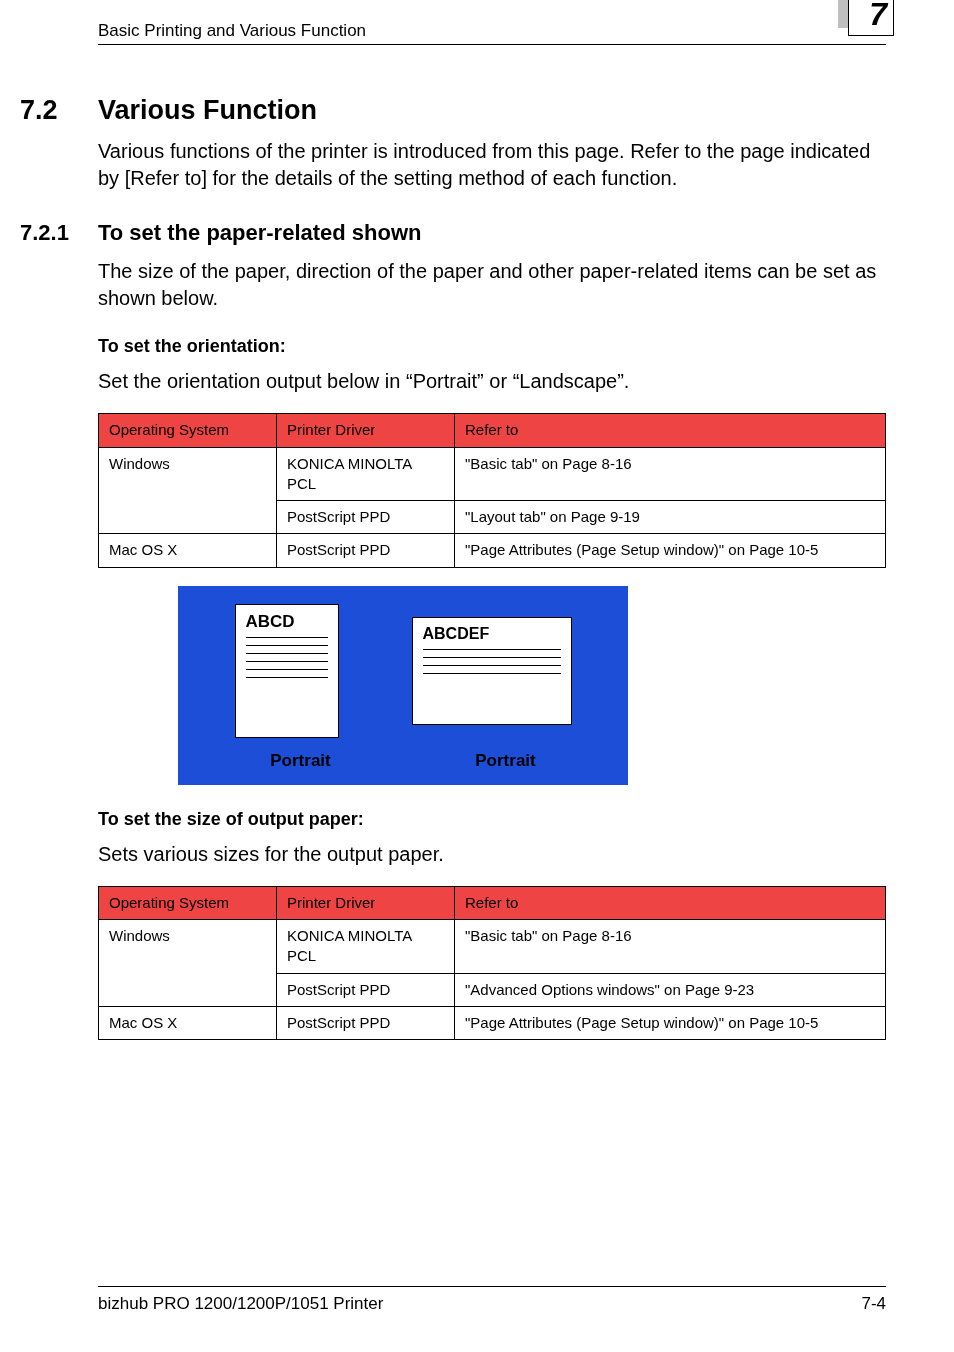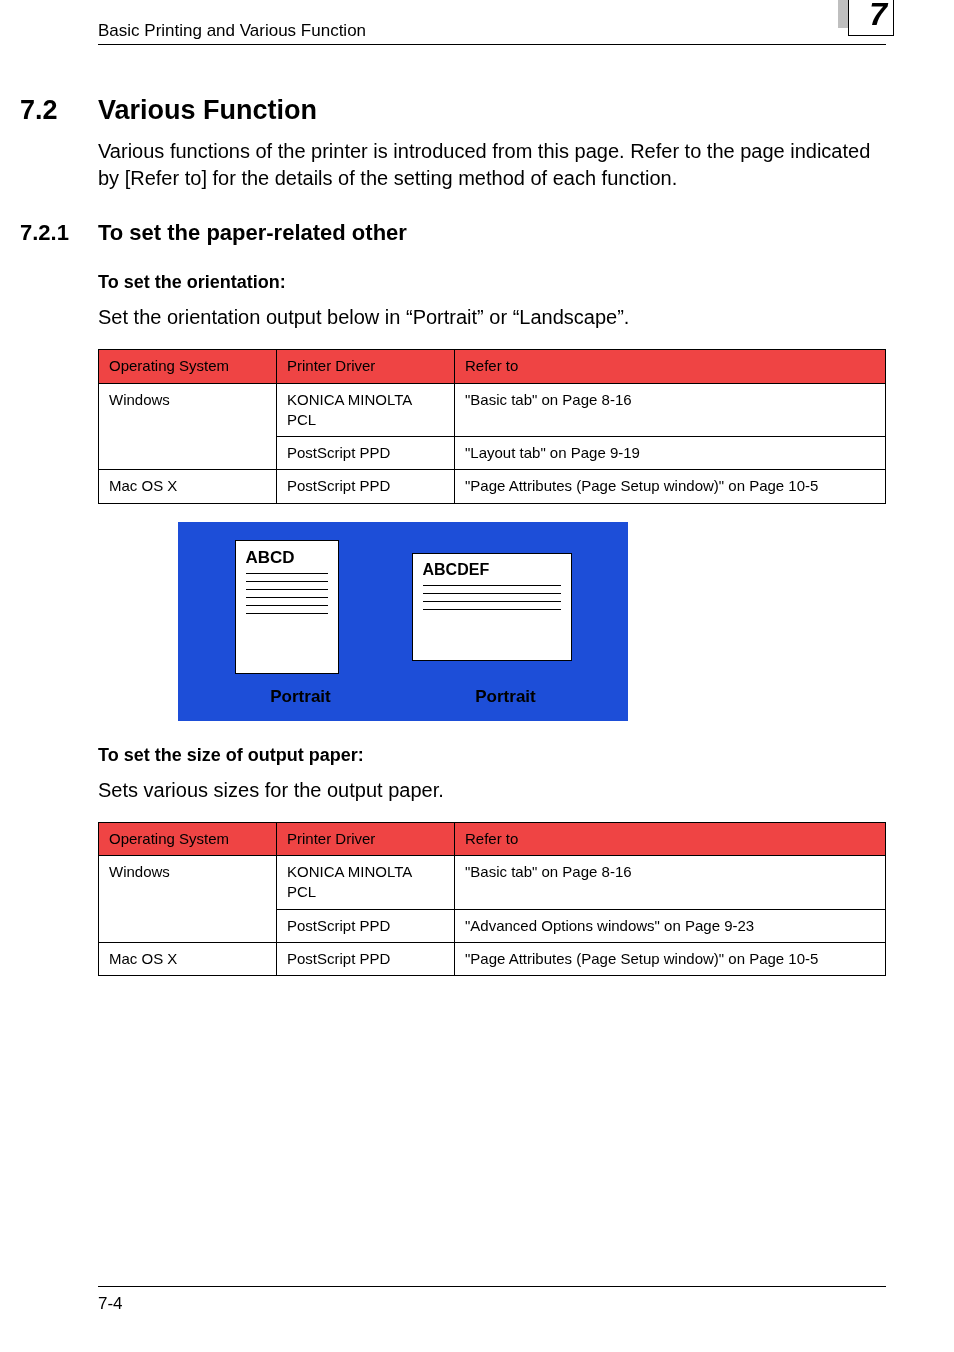--- a/index.html
+++ b/index.html
@@ -144,22 +144,23 @@
   </div>
 
   <div class="h1-row">
     <div class="num">7.2</div>
     <div>Various Function</div>
   </div>
   <p class="body-p">Various functions of the printer is introduced from this page. Refer to the page indicated by [Refer to] for the details of the setting method of each function.</p>
 
   <div class="h2-row">
     <div class="num">7.2.1</div>
-    <div>To set the paper-related other</div>
-  </div>
+    <div>To set the paper-related shown</div>
+  </div>
+  <p class="body-p">The size of the paper, direction of the paper and other paper-related items can be set as shown below.</p>
 
   <div class="h3">To set the orientation:</div>
   <p class="body-p">Set the orientation output below in “Portrait” or “Landscape”.</p>
 
   <table class="ref">
     <colgroup>
         <col class="c1">
         <col class="c2">
         <col>
       </colgroup>
@@ -239,17 +240,18 @@
       <td>Mac OS X</td>
       <td>PostScript PPD</td>
       <td>"Page Attributes (Page Setup window)" on Page 10-5</td>
     </tr>
   </tbody>
     </table>
 
   <div class="ftr">
     <div class="ftr-line"></div>
     <div class="ftr-row">
+      <span>bizhub PRO 1200/1200P/1051 Printer</span>
       <span>7-4</span>
     </div>
   </div>
 
 </div>
 
 </body></html>

